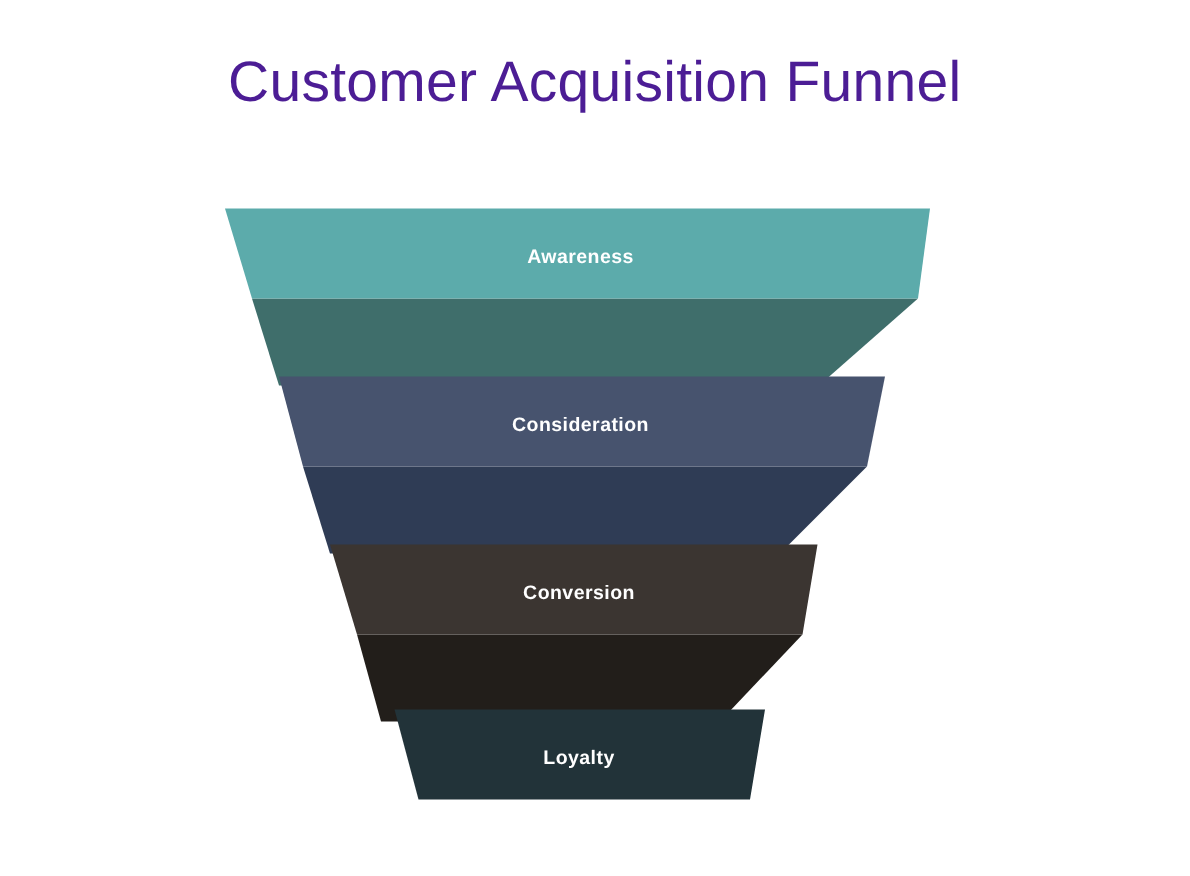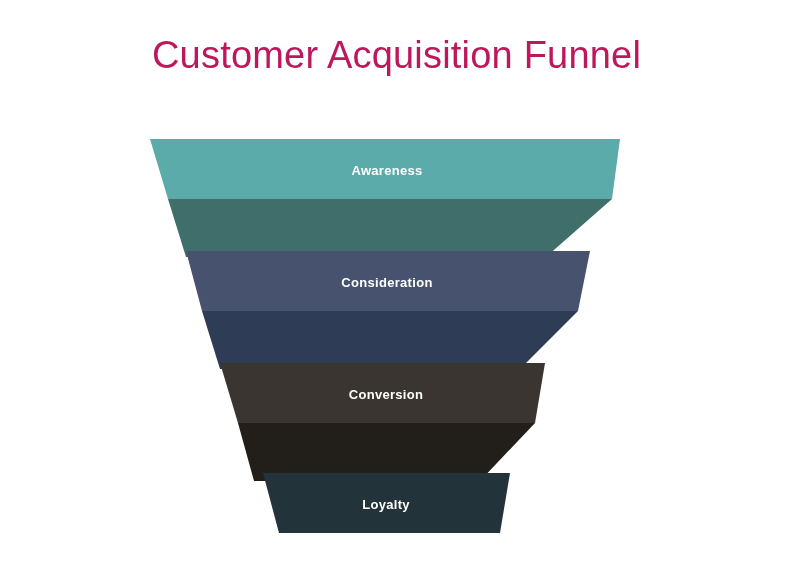--- a/index.html
+++ b/index.html
@@ -22,21 +22,21 @@
   }
   #page-title {
     position: absolute;
     left: 0;
     top: 34px;
     width: 793px;
     text-align: center;
     font-family: "Liberation Sans", sans-serif;
     font-size: 38px;
     font-weight: 400;
-    color: #be185d;
+    color: #4c1d95;
     letter-spacing: 0.2px;
     white-space: nowrap;
   }
   #funnel-svg {
     position: absolute;
     left: 0;
     top: 0;
     width: 793px;
     height: 584px;
     display: block;

